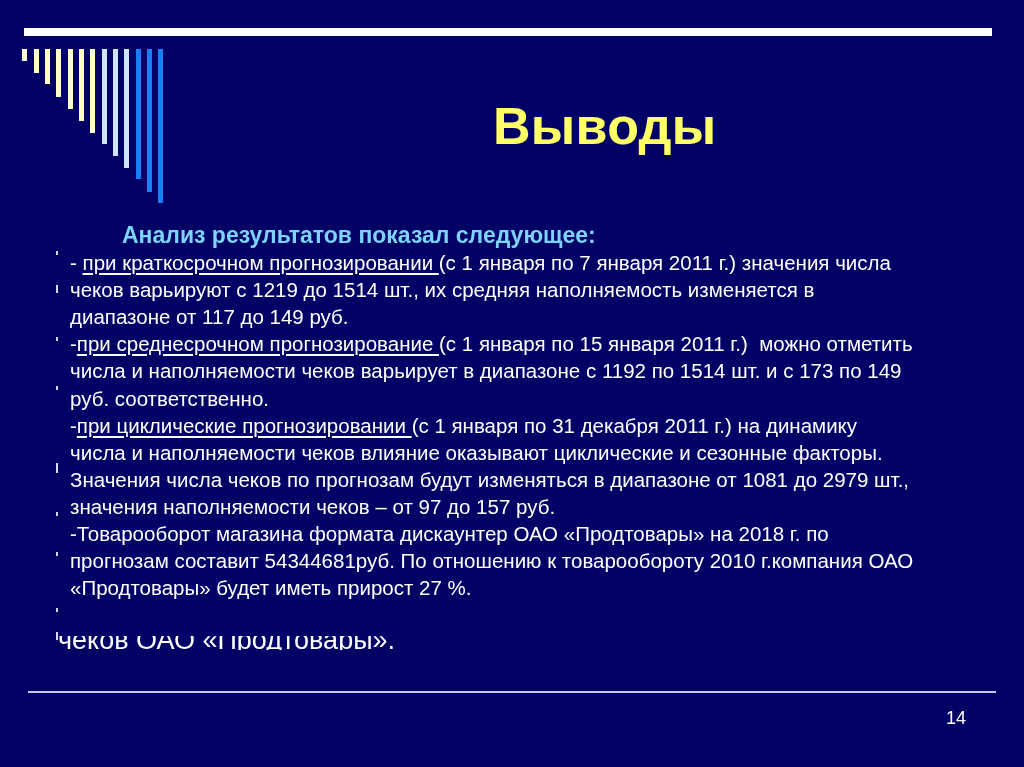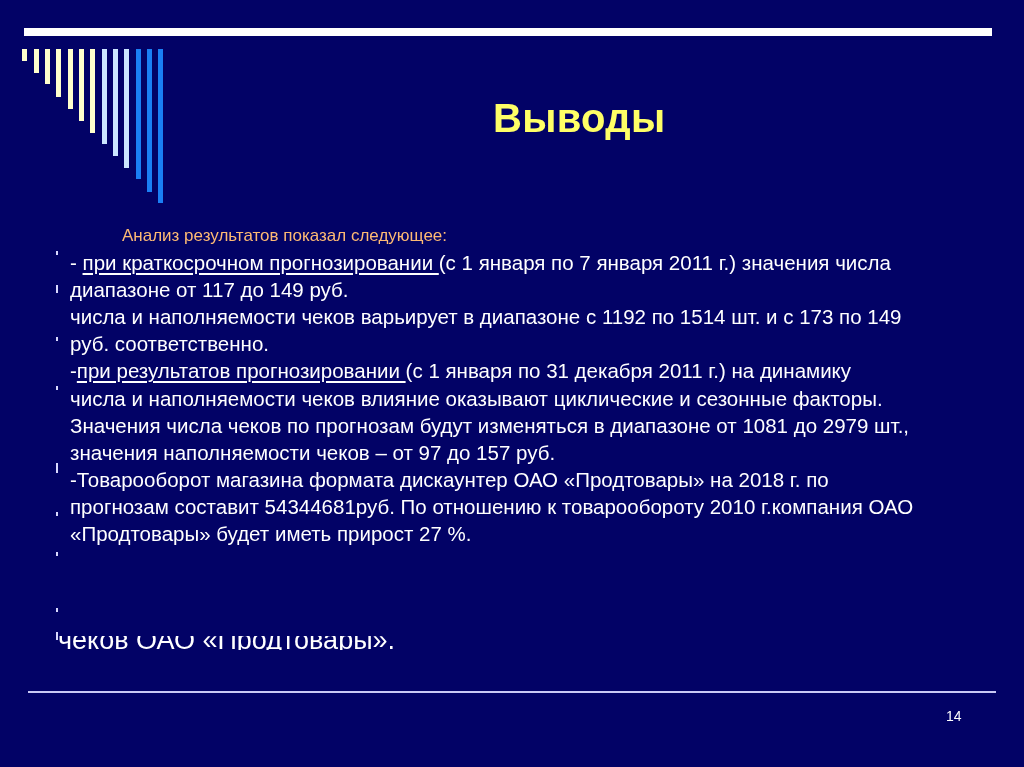--- a/index.html
+++ b/index.html
@@ -10,49 +10,49 @@
     font-family: "Liberation Sans", sans-serif;
   }
   .top-rule {
     position: absolute; left: 24px; top: 28px; width: 968px; height: 8px;
     background: #ffffff;
   }
   .bars { position: absolute; left: 0; top: 0; width: 200px; height: 210px; }
   .bar { position: absolute; top: 49px; width: 5px; }
   .title {
     position: absolute; left: 493px; top: 96px;
-    font-size: 40px; font-weight: bold; color: #ffff66;
+    font-size: 52px; font-weight: bold; color: #ffff66;
     letter-spacing: 0.3px;
   }
   .content {
     position: absolute; left: 70px; top: 222px; width: 950px;
     color: #ffffff; font-size: 20.5px; line-height: 27.1px;
   }
   .heading {
-    color: #fdba74; font-weight: normal; font-size: 17px;
+    color: #7dd3fc; font-weight: bold; font-size: 23px;
     padding-left: 52px;
   }
   .line { white-space: pre; }
   .u { text-decoration: underline; text-underline-offset: 3px; text-decoration-thickness: 1.5px; }
   .ghost-wrap {
     position: absolute; left: 58px; top: 636px; width: 400px; height: 14px; overflow: hidden;
   }
   .ghost {
     position: absolute; left: 0; top: -11px; color: #ffffff; font-size: 27px; white-space: pre;
   }
   .tick {
     position: absolute; left: 56px; width: 2px; background: #d8d8ff;
   }
   .bottom-rule {
     position: absolute; left: 28px; top: 691px; width: 968px; height: 2px;
     background: #c8c8f4;
   }
   .page-num {
     position: absolute; left: 946px; top: 708px;
-    color: #ffffff; font-size: 14px;
+    color: #ffffff; font-size: 18px;
   }
 </style>
 </head>
 <body>
 
 <div class="top-rule"></div>
 
 <div class="bars" id="bars">
     <div class="bar" style="left: 22px; height: 12px; background: rgb(255, 255, 204);"></div>
     <div class="bar" style="left: 34px; height: 24px; background: rgb(255, 255, 204);"></div>
@@ -78,26 +78,28 @@
 <div class="tick" style="top:463px;height:10px;"></div>
 <div class="tick" style="top:512px;height:4px;"></div>
 <div class="tick" style="top:552px;height:4px;"></div>
 <div class="tick" style="top:608px;height:4px;"></div>
 <div class="tick" style="top:632px;height:8px;"></div>
 
 <div class="content">
   <div class="line heading">Анализ результатов показал следующее:</div>
 
   <div class="line"><span>- </span><span class="u">при краткосрочном прогнозировании </span><span>(с 1 января по 7 января 2011 г.) значения числа</span></div>
+  <div class="line">чеков варьируют с 1219 до 1514 шт., их средняя наполняемость изменяется в</div>
   <div class="line">диапазоне от 117 до 149 руб.</div>
 
+  <div class="line"><span>-</span><span class="u">при среднесрочном прогнозирование </span><span>(с 1 января по 15 января 2011 г.)  можно отметить</span></div>
   <div class="line">числа и наполняемости чеков варьирует в диапазоне с 1192 по 1514 шт. и с 173 по 149</div>
   <div class="line">руб. соответственно.</div>
 
-  <div class="line"><span>-</span><span class="u">при результатов прогнозировании </span><span>(с 1 января по 31 декабря 2011 г.) на динамику</span></div>
+  <div class="line"><span>-</span><span class="u">при циклические прогнозировании </span><span>(с 1 января по 31 декабря 2011 г.) на динамику</span></div>
   <div class="line">числа и наполняемости чеков влияние оказывают циклические и сезонные факторы.</div>
   <div class="line">Значения числа чеков по прогнозам будут изменяться в диапазоне от 1081 до 2979 шт.,</div>
   <div class="line">значения наполняемости чеков – от 97 до 157 руб.</div>
 
   <div class="line">-Товарооборот магазина формата дискаунтер ОАО «Продтовары» на 2018 г. по</div>
   <div class="line">прогнозам составит 54344681руб. По отношению к товарообороту 2010 г.компания ОАО</div>
   <div class="line">«Продтовары» будет иметь прирост 27 %.</div>
 </div>
 
 <div class="ghost-wrap">

